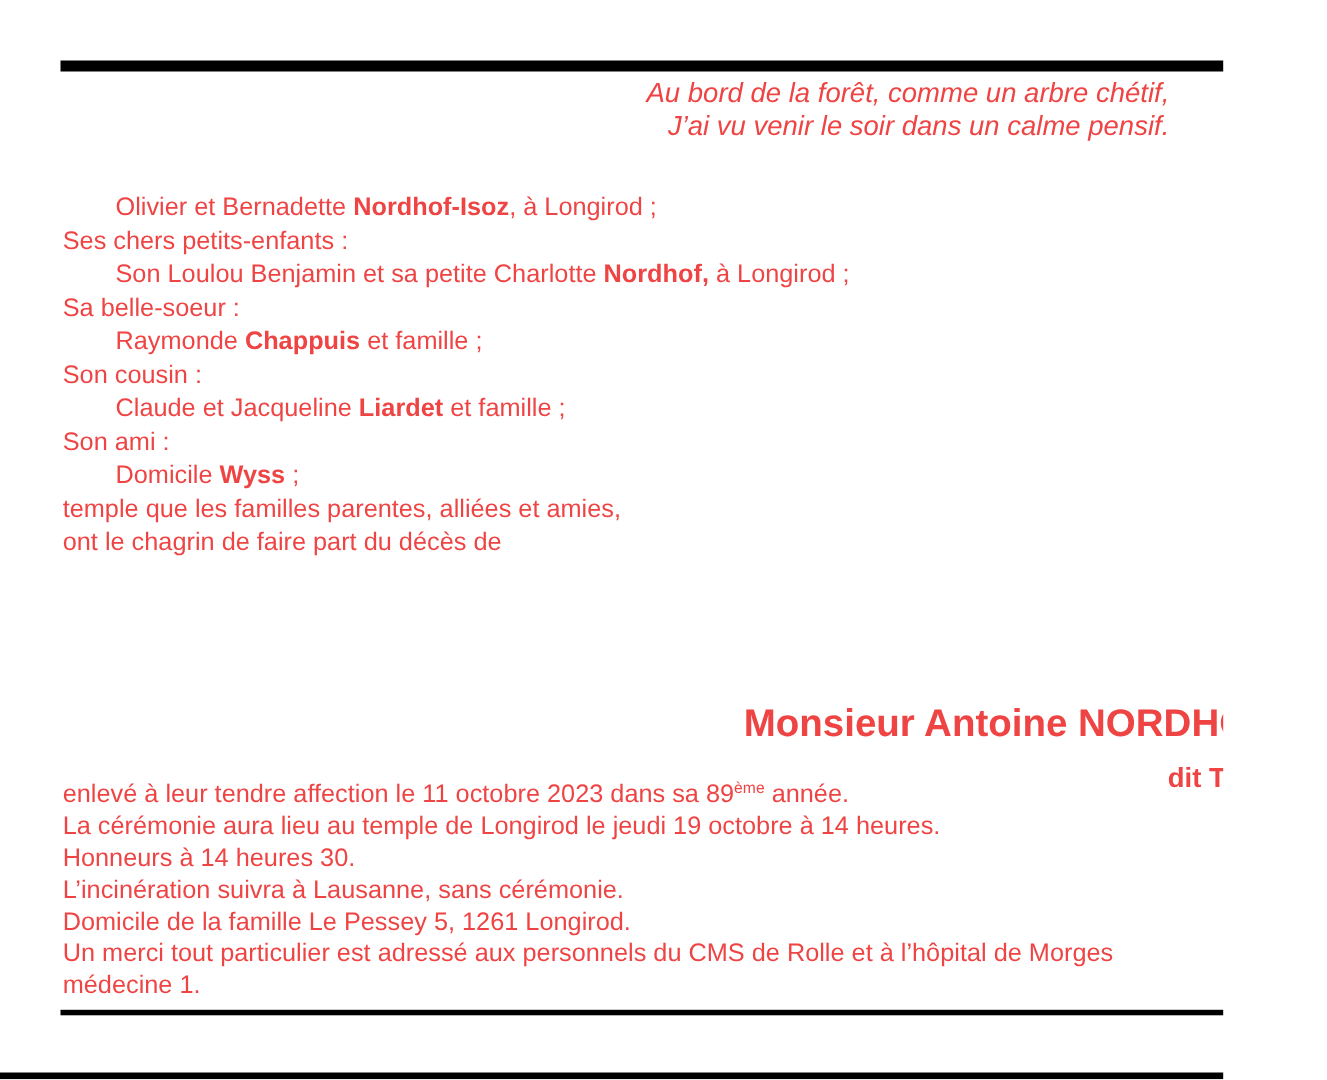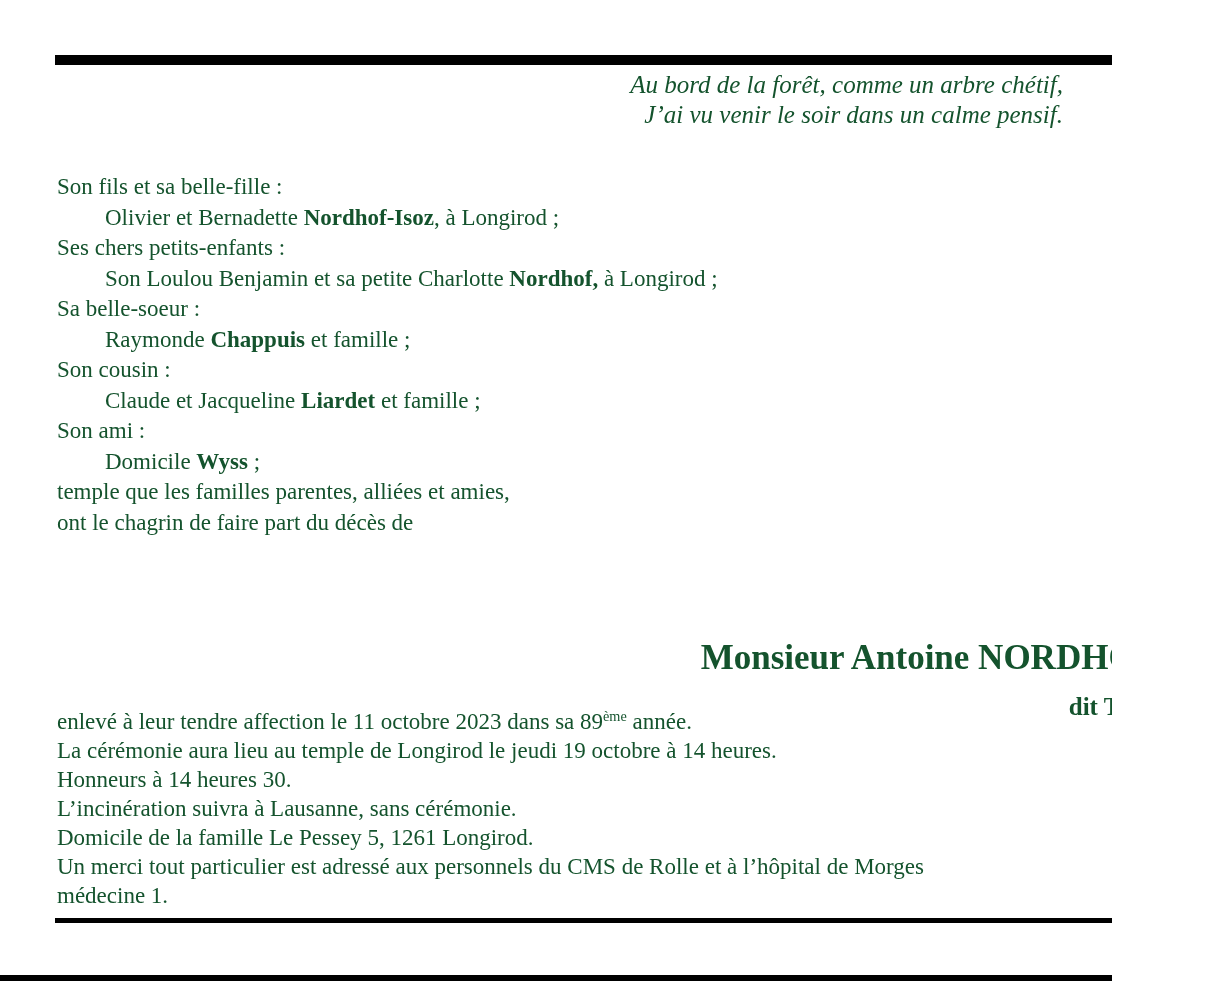--- a/index.html
+++ b/index.html
@@ -5,22 +5,22 @@
   html, body {
     margin: 0;
     padding: 0;
     background: #ffffff;
   }
   .page {
     position: relative;
     width: 1112px;
     height: 982px;
     background: #ffffff;
-    color: #14532d;
-    font-family: Liberation Serif, serif;
+    color: #ef4444;
+    font-family: Liberation Sans, sans-serif;
     overflow: hidden;
   }
   .top-rule {
     position: absolute;
     left: 55px;
     top: 55px;
     width: 1102px;
     height: 10px;
     background: #000000;
   }
@@ -110,21 +110,20 @@
 <div class="page">
 
   <div class="top-rule"></div>
 
   <div class="epigraph">
     <div class="line">Au bord de la forêt, comme un arbre chétif,</div>
     <div class="line">J’ai vu venir le soir dans un calme pensif.</div>
   </div>
 
   <div class="family" id="family-lines">
-      <div class="line"><span>Son fils et sa belle-fille :</span></div>
       <div class="line indent"><span>Olivier et Bernadette </span><b>Nordhof-Isoz</b><span>, à Longirod ;</span></div>
       <div class="line"><span>Ses chers petits-enfants :</span></div>
       <div class="line indent"><span>Son Loulou Benjamin et sa petite Charlotte </span><b>Nordhof,</b><span> à Longirod ;</span></div>
       <div class="line"><span>Sa belle-soeur :</span></div>
       <div class="line indent"><span>Raymonde </span><b>Chappuis</b><span> et famille ;</span></div>
       <div class="line"><span>Son cousin :</span></div>
       <div class="line indent"><span>Claude et Jacqueline </span><b>Liardet</b><span> et famille ;</span></div>
       <div class="line"><span>Son ami :</span></div>
       <div class="line indent"><span>Domicile </span><b>Wyss</b><span> ;</span></div>
       <div class="line"><span>temple que les familles parentes, alliées et amies,</span></div>

